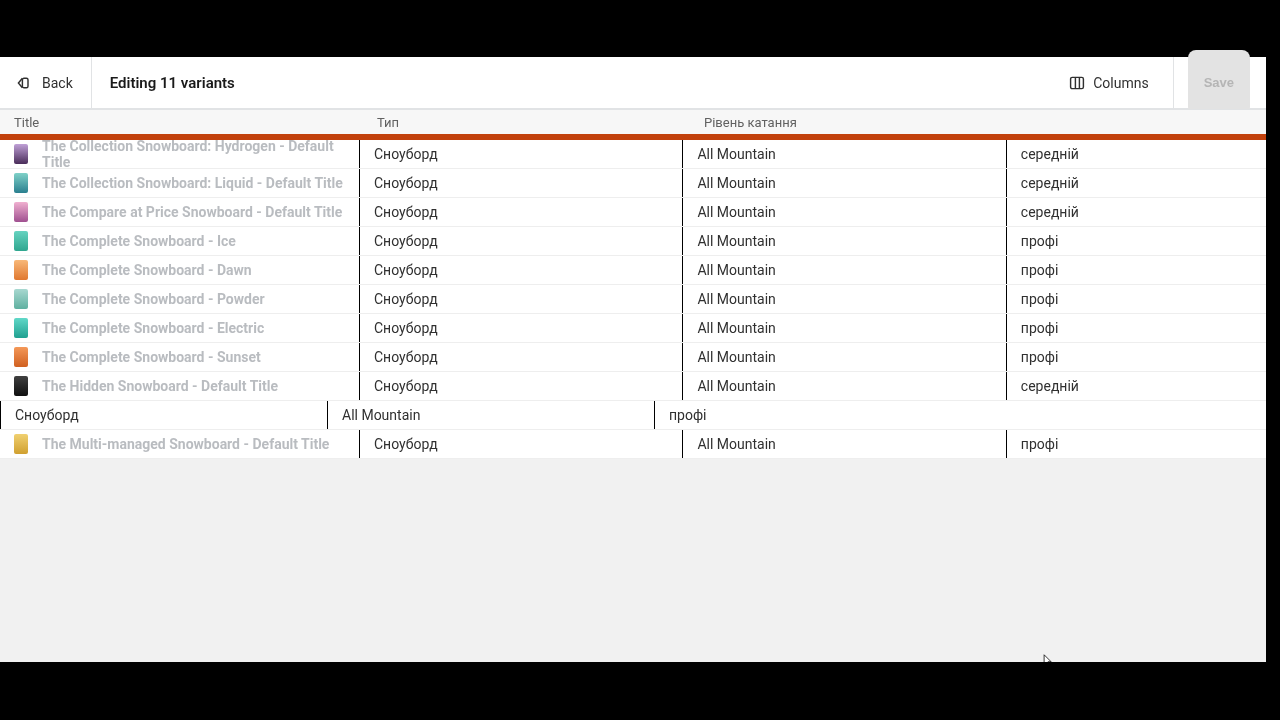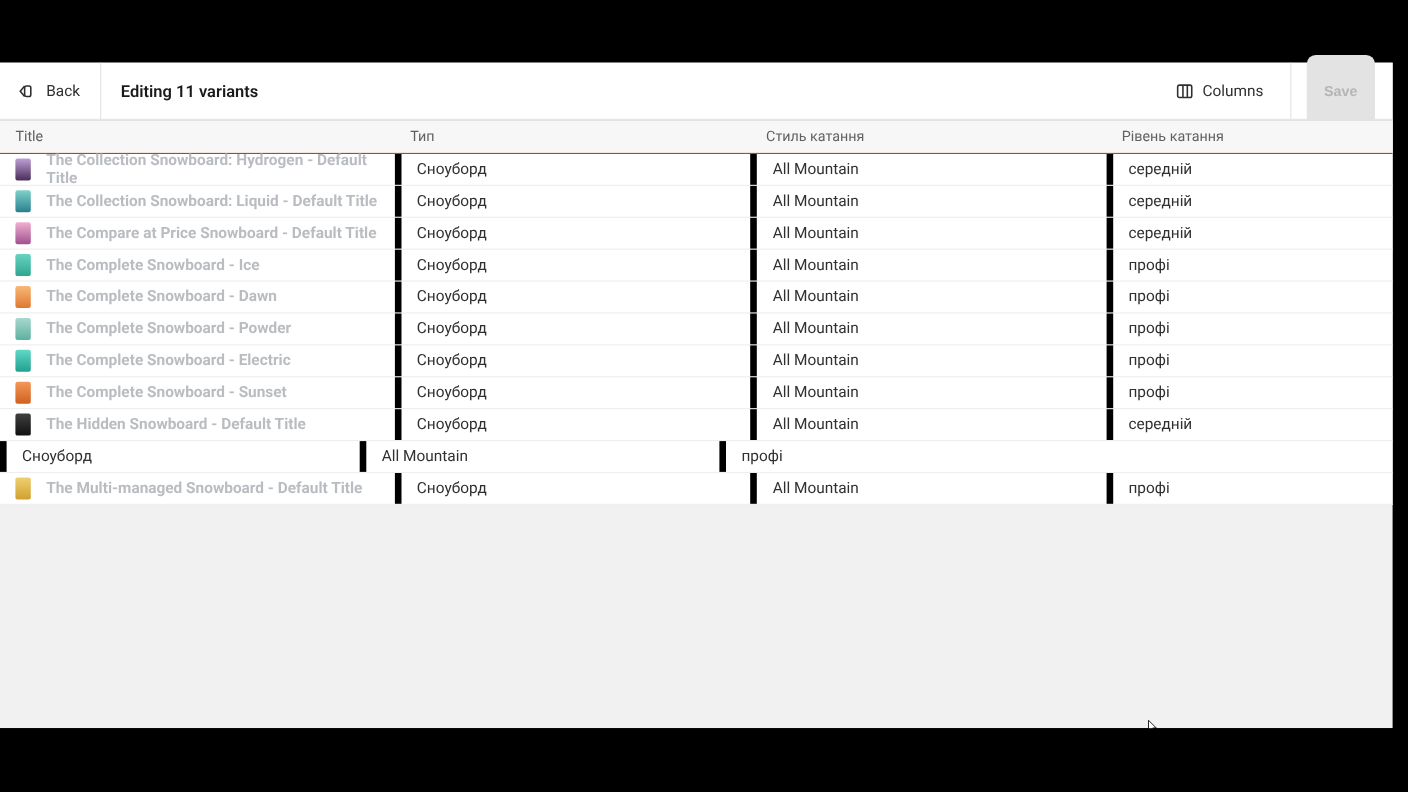--- a/index.html
+++ b/index.html
@@ -60,41 +60,41 @@
   }
 
   .grid {
     background:#fff;
     border-top:1px solid #e1e3e5;
   }
   .header-row {
     display:flex;
     height:30px;
     background:#f7f7f7;
-    border-bottom:1px solid #c2410c;
+    border-bottom:6px solid #c2410c;
     align-items:center;
     color:#616161;
     font-size:13px;
   }
   .col-title { width:363px; padding-left:14px; }
   .col-type  { width:327px; padding-left:14px; border-left:0px solid #e1e3e5;}
   .col-style { width:327px; padding-left:14px; }
   .col-level { width:263px; padding-left:14px; }
 
   .row {
     display:flex;
     height:29px;
     align-items:center;
     border-bottom:1px solid #eeeeee;
     font-size:14px;
   }
   .row .col-title { display:flex; align-items:center; gap:14px; color:#b9bcc0;font-weight:bold; }
   .row .col-type,
   .row .col-style,
-  .row .col-level { color:#303030; border-left:6px solid #000000; height:100%; display:flex; align-items:center;}
+  .row .col-level { color:#303030; border-left:1px solid #000000; height:100%; display:flex; align-items:center;}
   .thumb {
     width:14px; height:20px;
     border-radius:2px;
     flex:none;
     background:linear-gradient(#888,#aaa);
   }
   .cursor {
     position:absolute;
     top:654px; left:1043px;
     width:10px; height:14px;
@@ -129,21 +129,20 @@
       <span>Columns</span>
     </div>
     <div class="divider-v2"></div>
     <button class="save-btn">Save</button>
   </div>
 
   <div class="grid">
     <div class="header-row">
       <div class="col-title">Title</div>
       <div class="col-type">Тип</div>
-      <div class="col-style">Стиль катання</div>
       <div class="col-level">Рівень катання</div>
     </div>
     <div id="rows-host">
         <div class="row">
           <div class="col-title">
             <div class="thumb" style="background: linear-gradient(rgb(191, 160, 214), rgb(74, 45, 90));"></div>
             <span>The Collection Snowboard: Hydrogen - Default Title</span>
           </div>
           <div class="col-type">Сноуборд</div>
           <div class="col-style">All Mountain</div>

